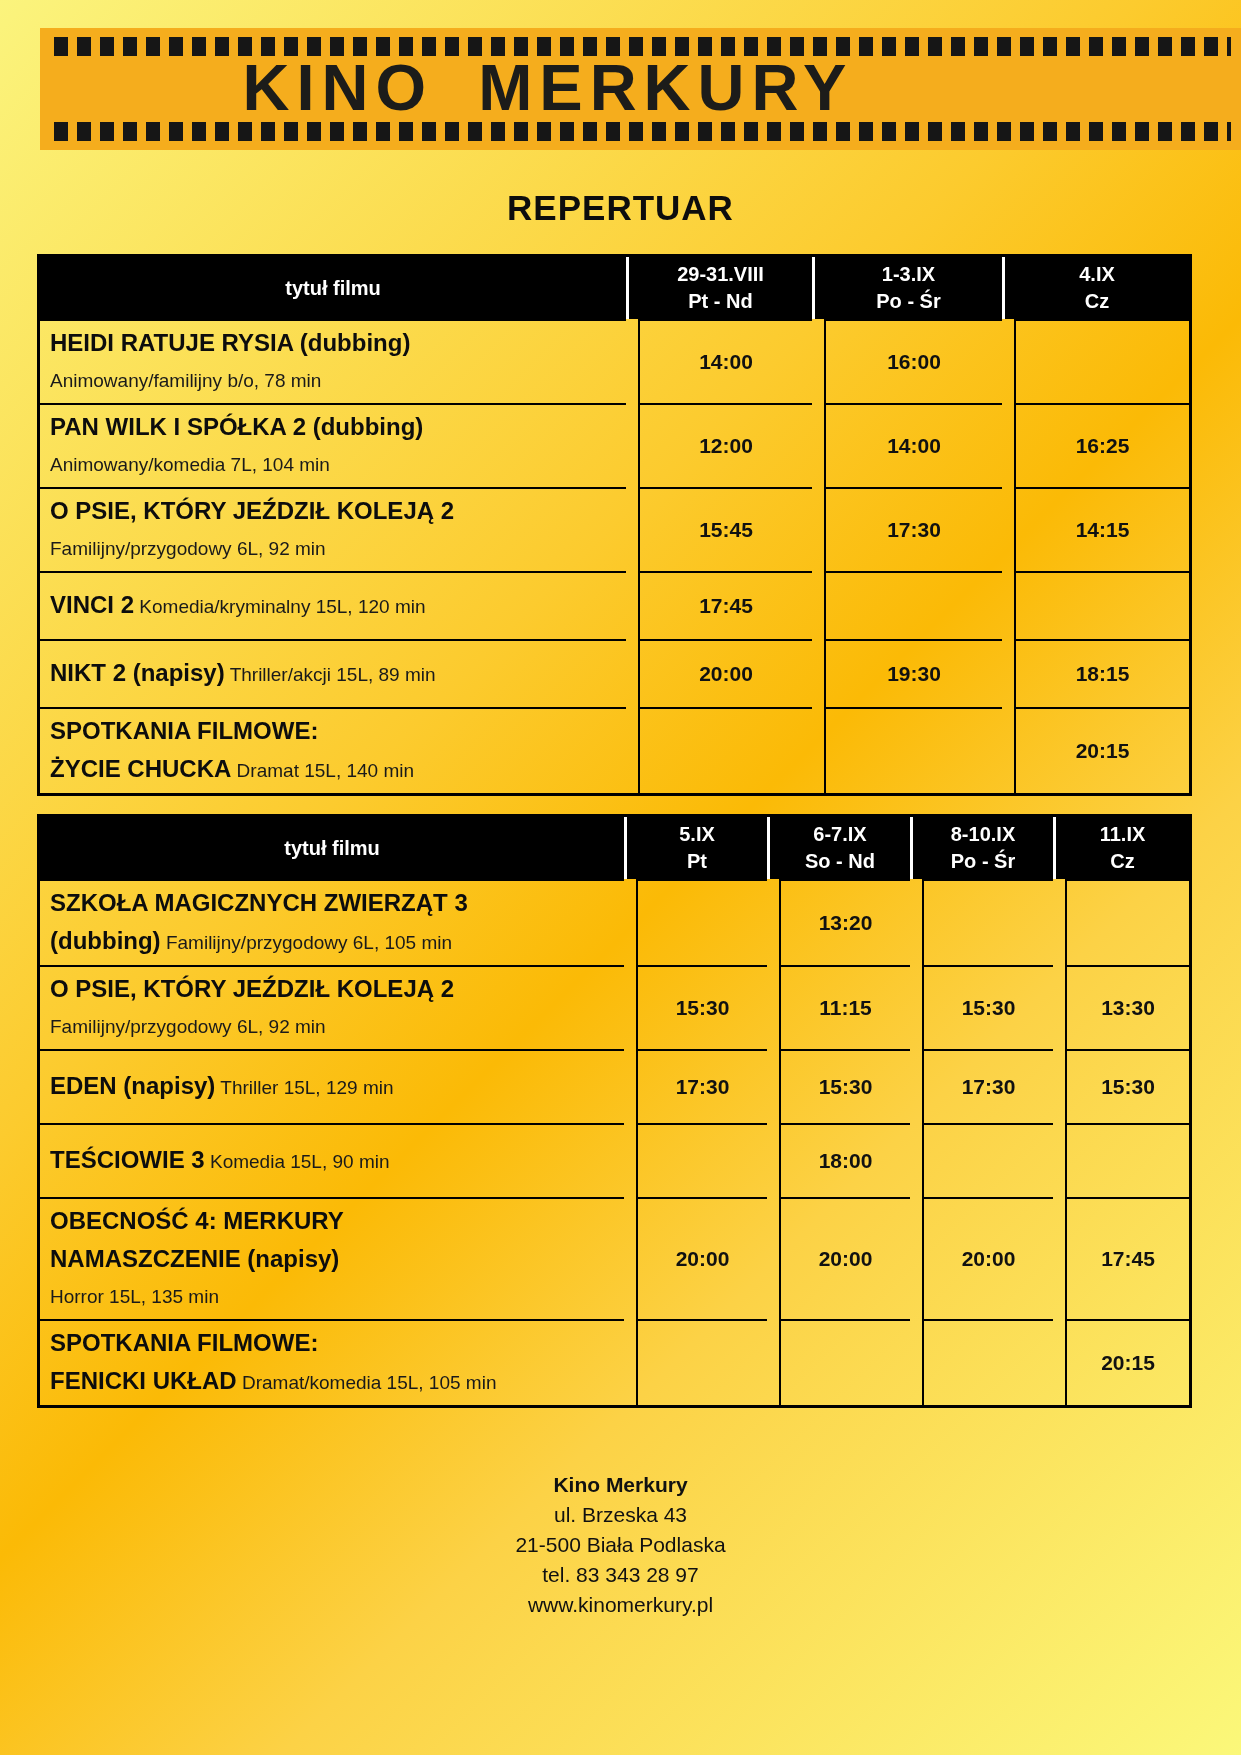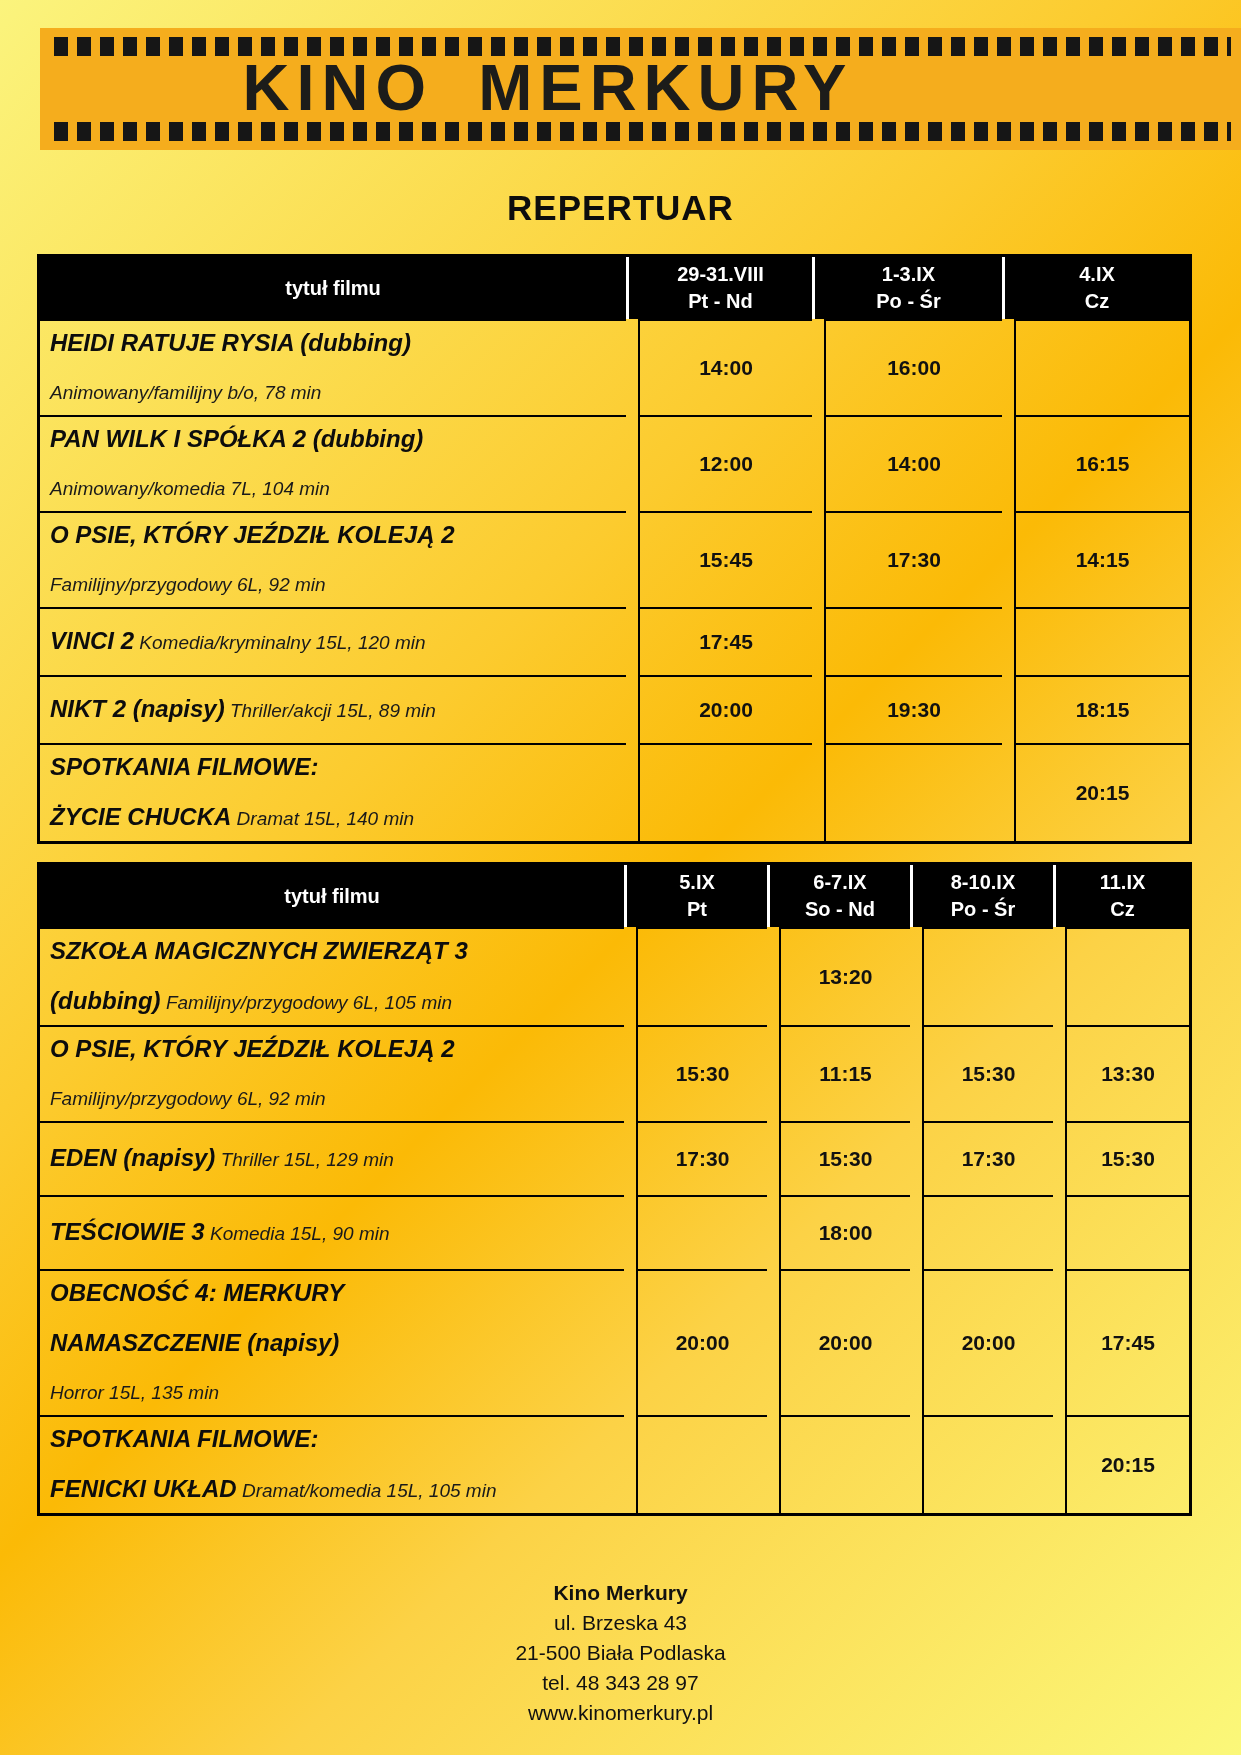--- a/index.html
+++ b/index.html
@@ -50,21 +50,21 @@
     font-weight:bold;font-size:20px;line-height:27px;
   }
   .th.c1{border-left:3px solid #fff;}
   .td{
     min-height:68px;
     display:flex;flex-direction:column;justify-content:center;
     border-top:2px solid #000;
     box-sizing:border-box;
   }
   .td.c1{border-left:2px solid #000;}
-  .td-title{align-items:flex-start;padding:7px 10px;gap:18px;font-style:italic;}
+  .td-title{align-items:flex-start;padding:7px 10px;gap:6px;}
   .td-time{
     align-items:center;justify-content:center;
     font-weight:bold;font-size:21px;color:#111;margin-left:12px;
   }
   .t1 .rowc5 .td{min-height:84px;}
   .t2 .rowc0 .td{min-height:84px;}
   .t2 .rowc1 .td{min-height:74px;}
   .t2 .rowc2 .td,.t2 .rowc3 .td{min-height:74px;}
   .t2 .rowc4 .td{min-height:120px;}
   .t2 .rowc5 .td{min-height:80px;}
@@ -105,21 +105,21 @@
         <div class="hdr-dates">4.IX</div>
         <div class="hdr-days">Cz</div>
       </div>
       <div class="rowc0" style="display: contents;"><div class="td td-title rowc0">
           <div class="cell-line"><span class="seg-b">HEIDI RATUJE RYSIA (dubbing)</span></div>
           <div class="cell-line"><span class="seg-r">Animowany/familijny b/o, 78 min</span></div>
         </div><div class="td td-time c1 rowc0">14:00</div><div class="td td-time c1 rowc0">16:00</div><div class="td td-time c1 rowc0"></div></div>
       <div class="rowc1" style="display: contents;"><div class="td td-title rowc1">
           <div class="cell-line"><span class="seg-b">PAN WILK I SPÓŁKA 2 (dubbing)</span></div>
           <div class="cell-line"><span class="seg-r">Animowany/komedia 7L, 104 min</span></div>
-        </div><div class="td td-time c1 rowc1">12:00</div><div class="td td-time c1 rowc1">14:00</div><div class="td td-time c1 rowc1">16:15</div></div>
+        </div><div class="td td-time c1 rowc1">12:00</div><div class="td td-time c1 rowc1">14:00</div><div class="td td-time c1 rowc1">16:25</div></div>
       <div class="rowc2" style="display: contents;"><div class="td td-title rowc2">
           <div class="cell-line"><span class="seg-b">O PSIE, KTÓRY JEŹDZIŁ KOLEJĄ 2</span></div>
           <div class="cell-line"><span class="seg-r">Familijny/przygodowy 6L, 92 min</span></div>
         </div><div class="td td-time c1 rowc2">15:45</div><div class="td td-time c1 rowc2">17:30</div><div class="td td-time c1 rowc2">14:15</div></div>
       <div class="rowc3" style="display: contents;"><div class="td td-title rowc3">
           <div class="cell-line"><span class="seg-b">VINCI 2</span><span class="seg-r"> Komedia/kryminalny 15L, 120 min</span></div>
         </div><div class="td td-time c1 rowc3">17:45</div><div class="td td-time c1 rowc3"></div><div class="td td-time c1 rowc3"></div></div>
       <div class="rowc4" style="display: contents;"><div class="td td-title rowc4">
           <div class="cell-line"><span class="seg-b">NIKT 2 (napisy)</span><span class="seg-r"> Thriller/akcji 15L, 89 min</span></div>
         </div><div class="td td-time c1 rowc4">20:00</div><div class="td td-time c1 rowc4">19:30</div><div class="td td-time c1 rowc4">18:15</div></div>
@@ -169,17 +169,17 @@
       <div class="rowc5" style="display: contents;"><div class="td td-title rowc5">
           <div class="cell-line"><span class="seg-b">SPOTKANIA FILMOWE:</span></div>
           <div class="cell-line"><span class="seg-b">FENICKI UKŁAD</span><span class="seg-r"> Dramat/komedia 15L, 105 min</span></div>
         </div><div class="td td-time c1 rowc5"></div><div class="td td-time c1 rowc5"></div><div class="td td-time c1 rowc5"></div><div class="td td-time c1 rowc5">20:15</div></div>
     </div>
 
   <div class="footer">
     <div class="name">Kino Merkury</div>
     <div>ul. Brzeska 43</div>
     <div>21-500 Biała Podlaska</div>
-    <div>tel. 48 343 28 97</div>
+    <div>tel. 83 343 28 97</div>
     <div>www.kinomerkury.pl</div>
   </div>
 
 </div>
 
 </body></html>

